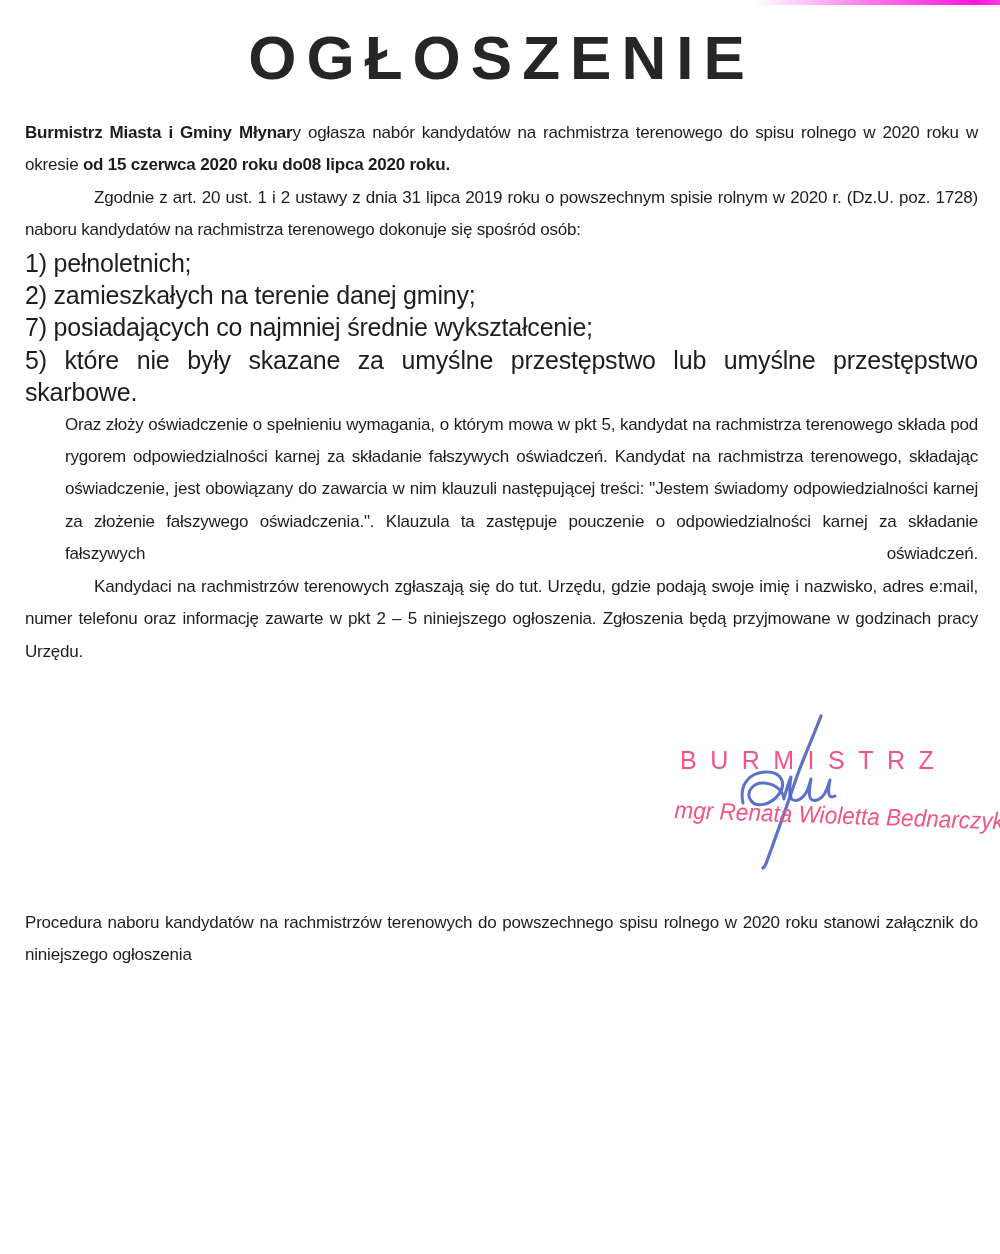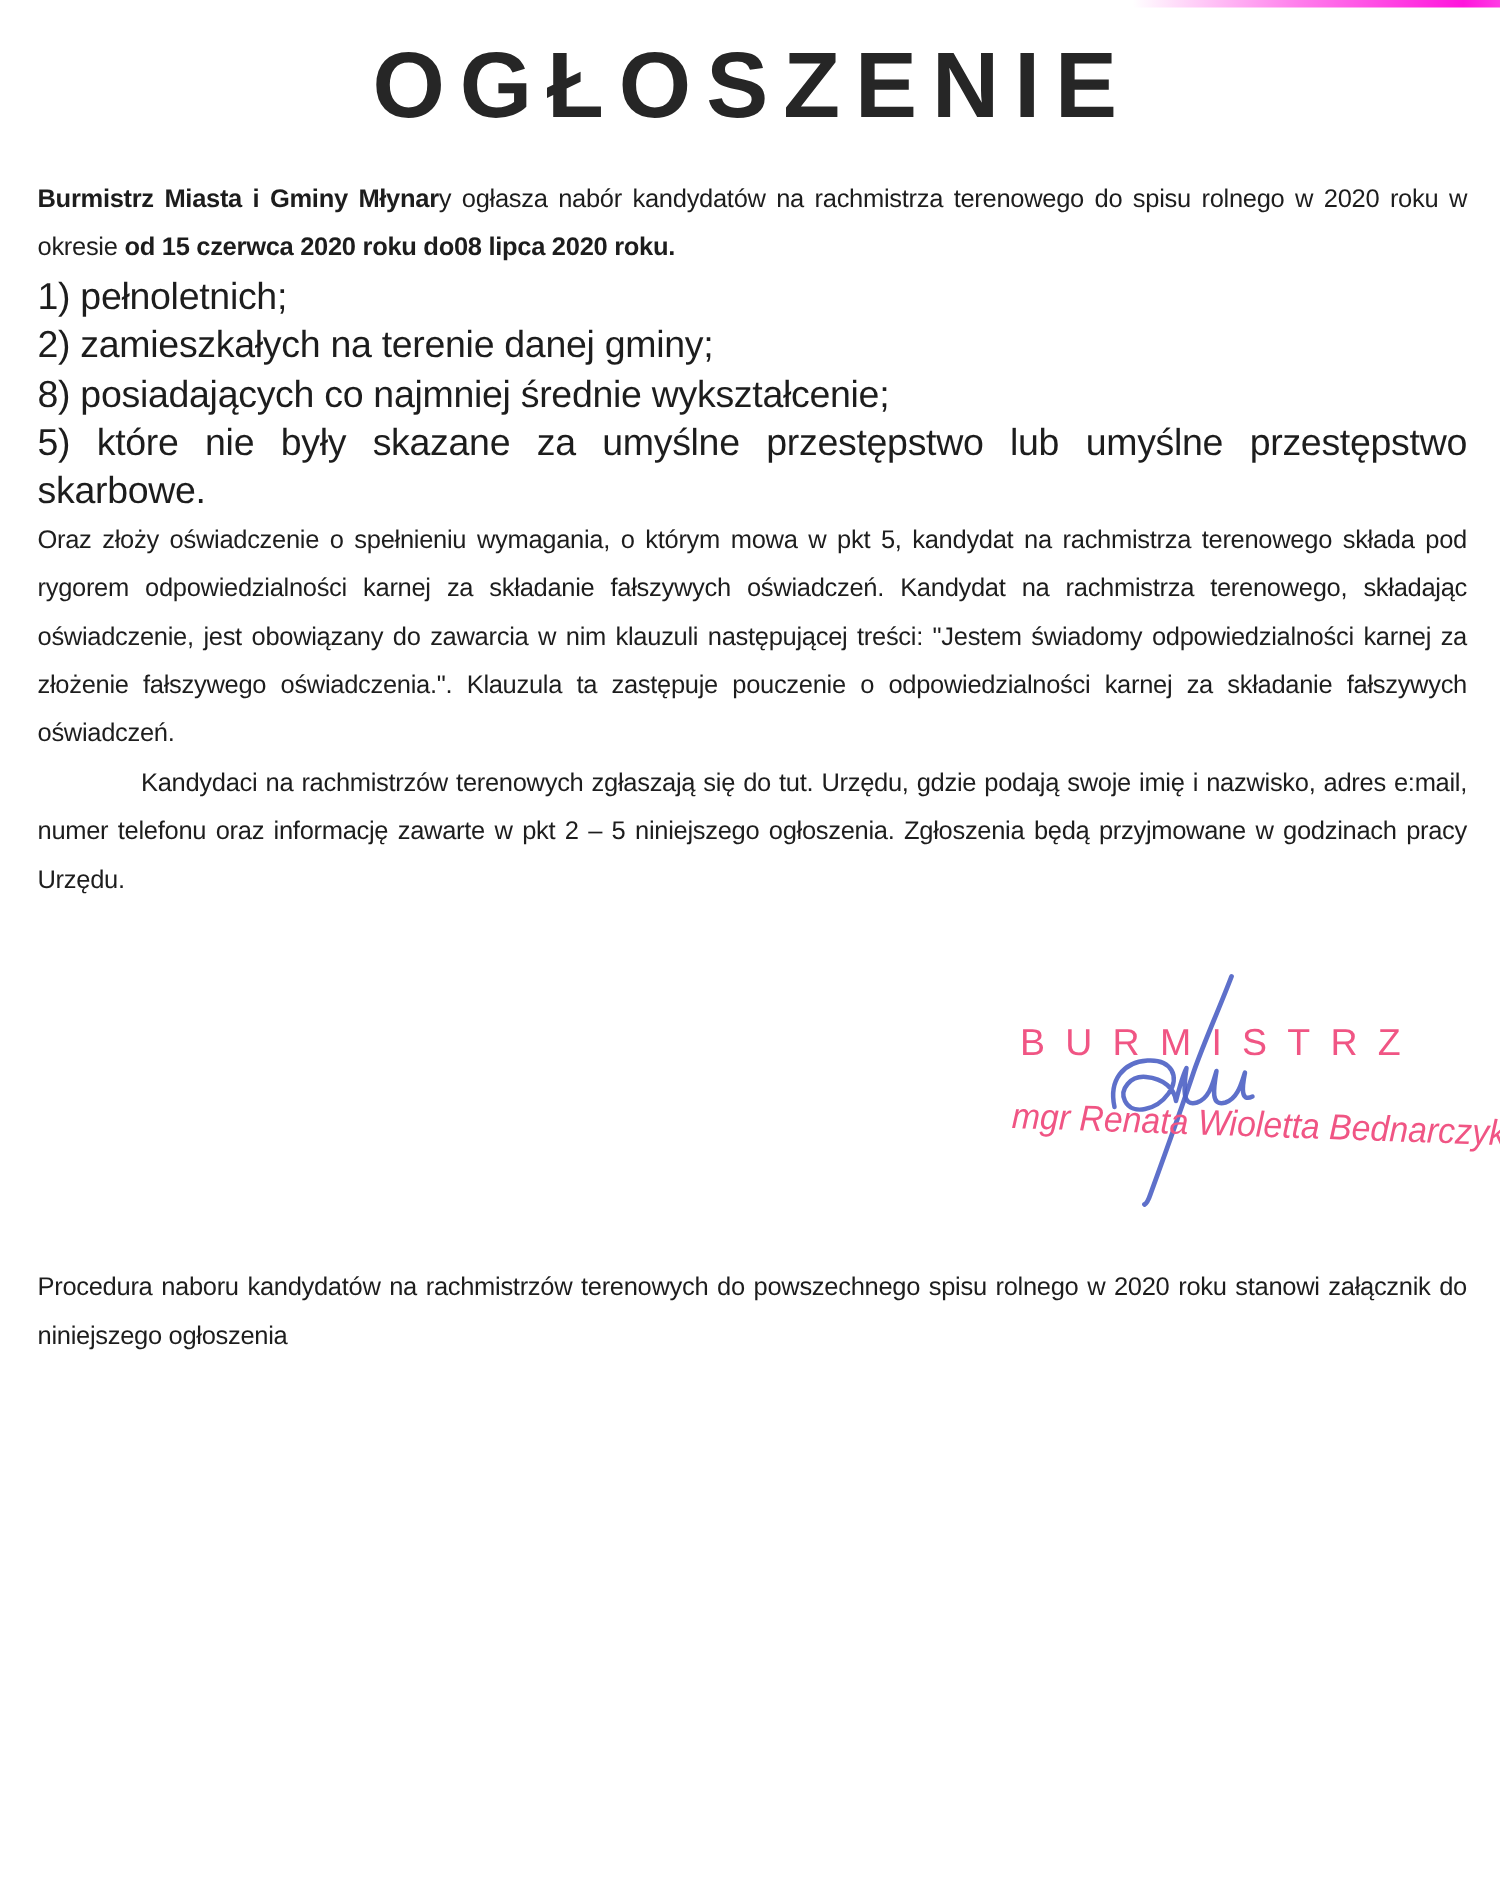--- a/index.html
+++ b/index.html
@@ -30,21 +30,21 @@
     white-space:nowrap;
   }
   .body-text{
     font-size:17px;
     line-height:32.4px;
     letter-spacing:-0.2px;
     text-align:justify;
     margin:0;
   }
   .indent{text-indent:69px;}
-  .justify-last{text-align-last:justify;}
+  .justify-last{text-align-last:justify;margin-left:40px;}
   .b{font-weight:700;}
   .req-line{
     font-size:25px;
     line-height:32.4px;
     letter-spacing:-0.2px;
     text-align:justify;
   }
   .signature-block{
     position:relative;
     height:239px;
@@ -83,25 +83,26 @@
 <body>
 
 <div class="scan-strip"></div>
 
 <div class="doc">
 
   <h1 class="title">OGŁOSZENIE</h1>
 
   <p class="body-text"><span class="b">Burmistrz Miasta i Gminy Młynar</span><span>y ogłasza nabór kandydatów na rachmistrza terenowego do spisu rolnego w 2020 roku w okresie </span><span class="b">od 15 czerwca 2020 roku do08 lipca 2020 roku.</span></p>
 
+  <p class="body-text indent">Zgodnie z art. 20 ust. 1 i 2 ustawy z dnia 31 lipca 2019 roku o powszechnym spisie rolnym w 2020 r. (Dz.U. poz. 1728) naboru kandydatów na rachmistrza terenowego dokonuje się spośród osób:</p>
 
   <div>
     <div class="req-line">1) pełnoletnich;</div>
     <div class="req-line">2) zamieszkałych na terenie danej gminy;</div>
-    <div class="req-line">8) posiadających co najmniej średnie wykształcenie;</div>
+    <div class="req-line">7) posiadających co najmniej średnie wykształcenie;</div>
     <div class="req-line">5) które nie były skazane za umyślne przestępstwo lub umyślne przestępstwo skarbowe.</div>
   </div>
 
   <p class="body-text justify-last">Oraz złoży oświadczenie o spełnieniu wymagania, o którym mowa w pkt 5, kandydat na rachmistrza terenowego składa pod rygorem odpowiedzialności karnej za składanie fałszywych oświadczeń. Kandydat na rachmistrza terenowego, składając oświadczenie, jest obowiązany do zawarcia w nim klauzuli następującej treści: "Jestem świadomy odpowiedzialności karnej za złożenie fałszywego oświadczenia.". Klauzula ta zastępuje pouczenie o odpowiedzialności karnej za składanie fałszywych oświadczeń.</p>
 
   <p class="body-text indent">Kandydaci na rachmistrzów terenowych zgłaszają się do tut. Urzędu, gdzie podają swoje imię i nazwisko, adres e:mail, numer telefonu oraz informację zawarte w pkt 2 – 5 niniejszego ogłoszenia. Zgłoszenia będą przyjmowane w godzinach pracy Urzędu.</p>
 
   <div class="signature-block">
     <div class="stamp-title" style="color: rgb(240, 85, 132);">BURMISTRZ</div>
     <svg class="pen-svg" viewBox="0 0 320 239" xmlns="http://www.w3.org/2000/svg">

